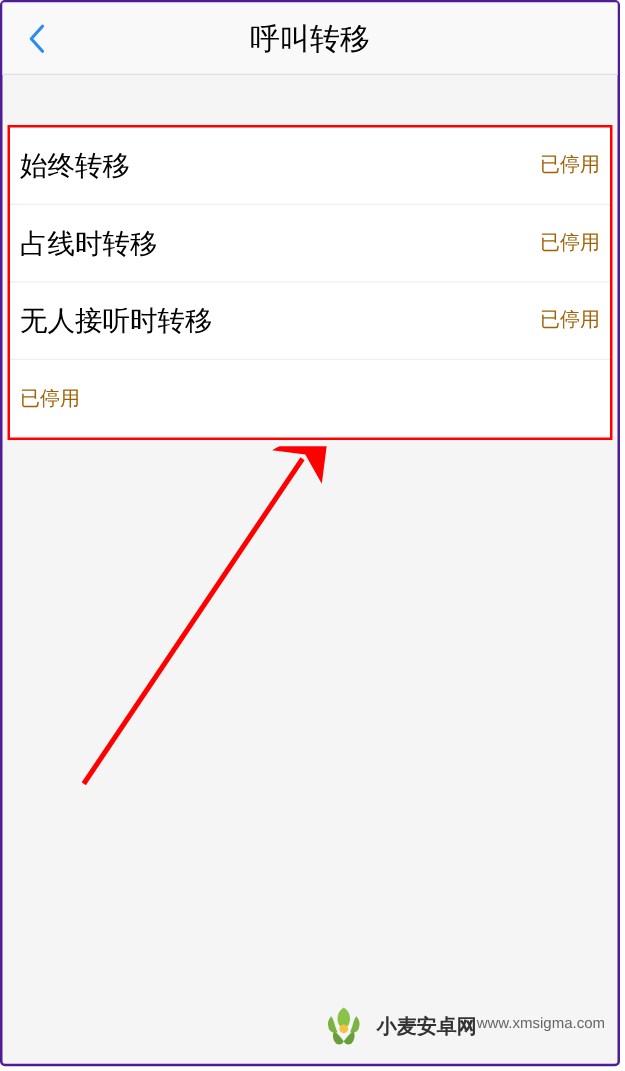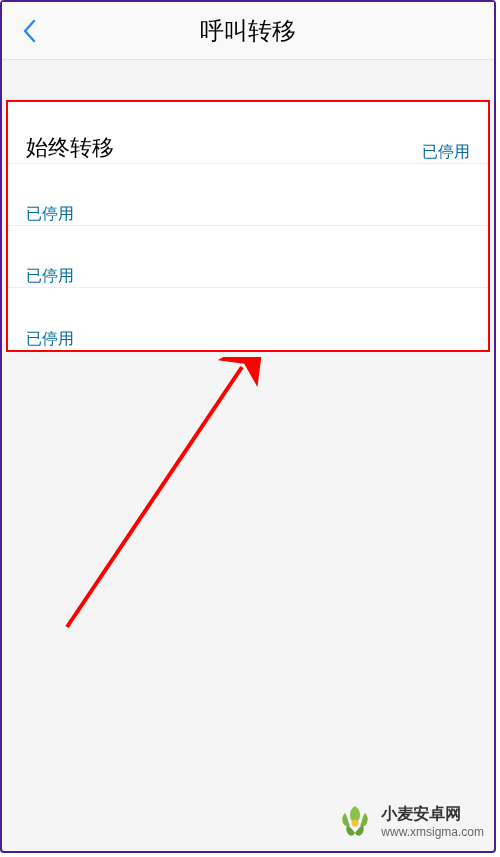--- a/index.html
+++ b/index.html
@@ -57,36 +57,36 @@
     .content {
       margin-top: 40px;
       background: #fff;
       border: 2px solid #ff0000;
       margin-left: 4px;
       margin-right: 4px;
     }
     .list-item {
       height: 62px;
       display: flex;
-      align-items: flex-end;
+      align-items: center;
       justify-content: space-between;
-      padding: 0 18px;
+      padding: 0 8px;
       border-bottom: 1px solid #eee;
       cursor: pointer;
     }
     .list-item:last-child {
       border-bottom: none;
     }
     .item-label {
       font-size: 22px;
       color: #000;
     }
     .item-status {
       font-size: 16px;
-      color: #0369a1;
+      color: #a16207;
     }
     .arrow {
       position: absolute;
       left: 50px;
       top: 355px;
       pointer-events: none;
     }
     .watermark {
       position: absolute;
       bottom: 10px;
@@ -94,21 +94,21 @@
       display: flex;
       align-items: center;
       gap: 6px;
     }
     .watermark-icon {
       width: 40px;
       height: 40px;
     }
     .watermark-text {
       display: flex;
-      flex-direction: column;
+      flex-direction: row;
       font-family: "Microsoft YaHei", sans-serif;
     }
     .watermark-title {
       font-size: 16px;
       font-weight: bold;
       color: #333;
     }
     .watermark-url {
       font-size: 12px;
       color: #666;
@@ -126,23 +126,25 @@
     </div>
     <div class="title">呼叫转移</div>
   </div>
 
   <div class="content">
     <div class="list-item">
       <span class="item-label">始终转移</span>
       <span class="item-status">已停用</span>
     </div>
     <div class="list-item">
+      <span class="item-label">占线时转移</span>
       <span class="item-status">已停用</span>
     </div>
     <div class="list-item">
+      <span class="item-label">无人接听时转移</span>
       <span class="item-status">已停用</span>
     </div>
     <div class="list-item">
       <span class="item-status">已停用</span>
     </div>
   </div>
 
   <svg class="arrow" width="230" height="280">
     <defs>
       <marker id="ah" markerWidth="12" markerHeight="12" refX="2" refY="6" orient="auto">

